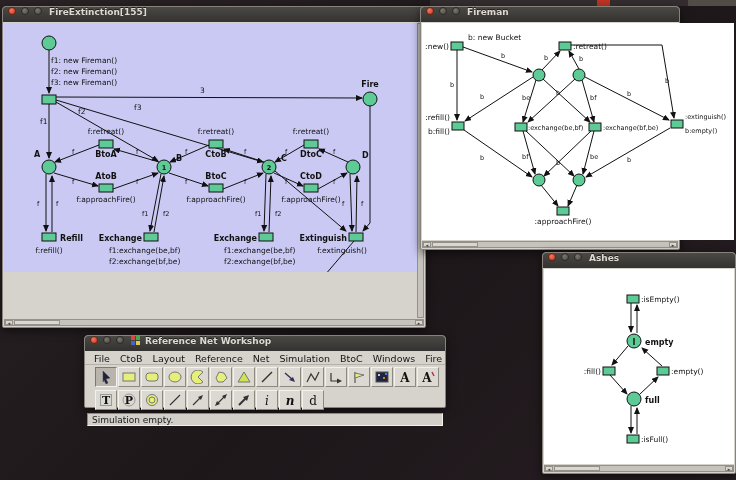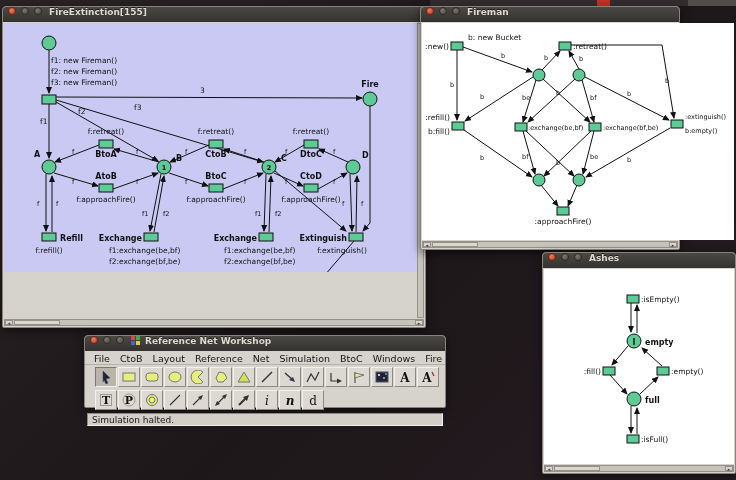--- a/index.html
+++ b/index.html
@@ -514,15 +514,15 @@
         </svg>
     </button>
     <button class="tbtn" title="declaration">
       <svg width="16" height="14">
           <text x="8" y="12" text-anchor="middle" class="tglyph-serif" font-size="12" fill="#222">d</text>
         </svg>
     </button>
   </div>
 
   <div class="statusbar">
-    <span>Simulation halted.</span>
+    <span>Simulation empty.</span>
   </div>
 </div>
 
 </body></html>

